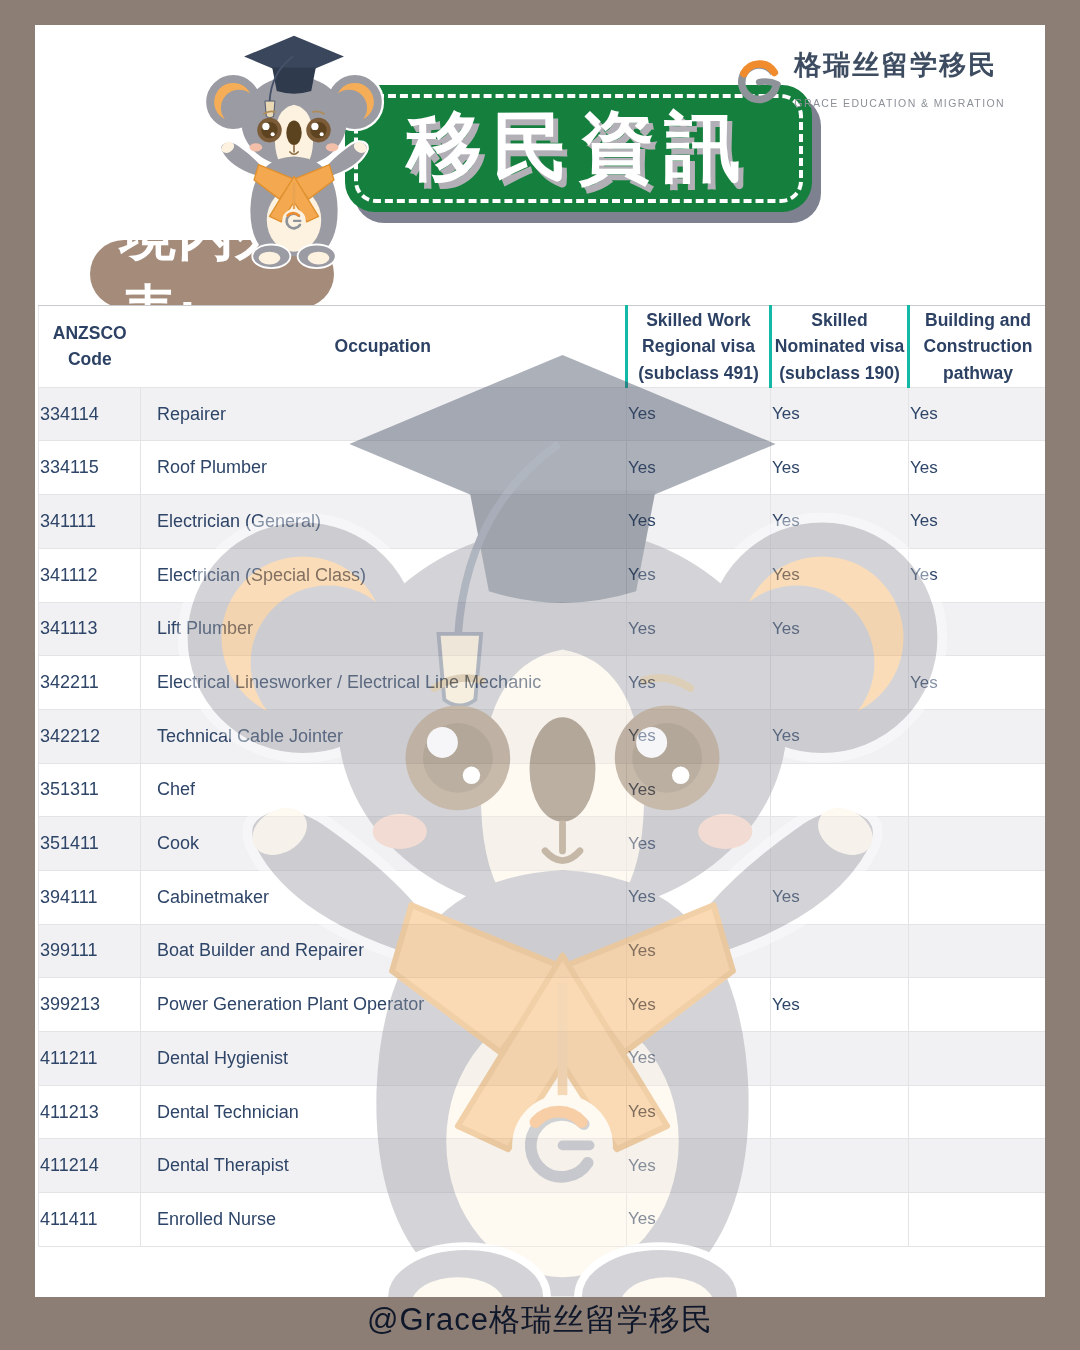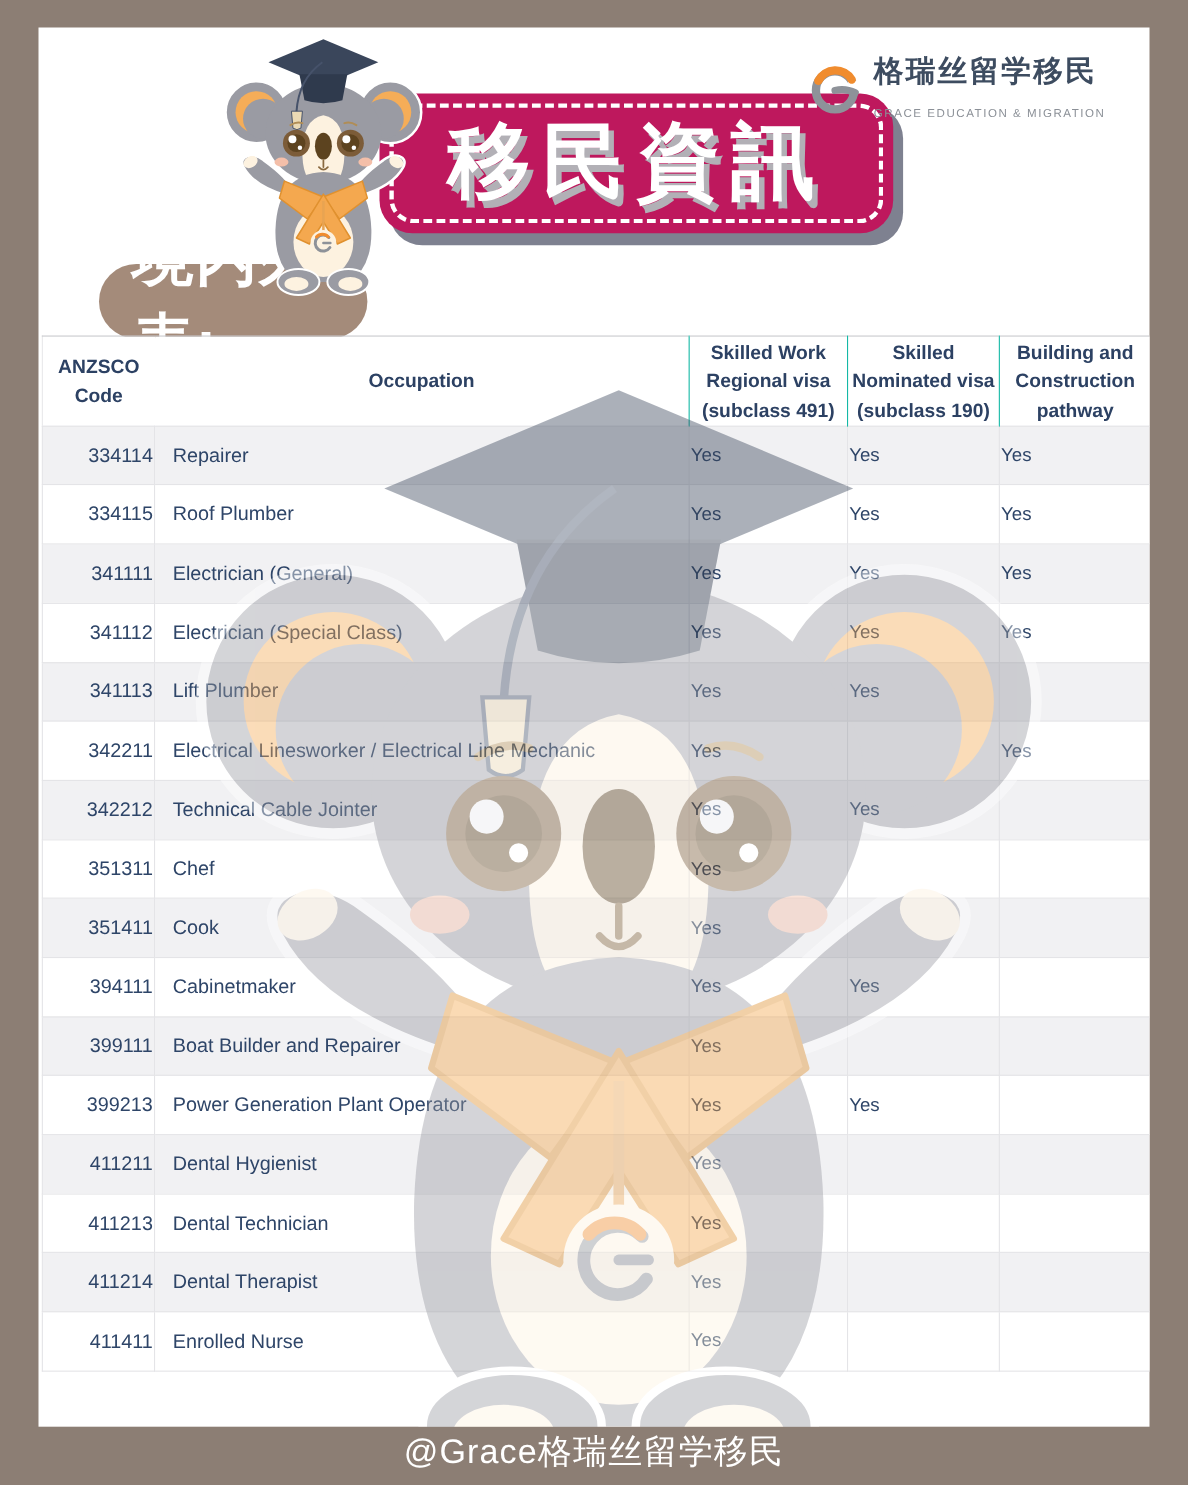--- a/index.html
+++ b/index.html
@@ -8,21 +8,21 @@
     background:#8c7e74;overflow:hidden;
     font-family:"Liberation Sans", sans-serif;
   }
   .page{
     position:absolute;left:35px;top:25px;width:1010px;height:1272px;
     background:#ffffff;overflow:hidden;
   }
   
   .banner{
     position:absolute;left:310px;top:60px;width:467px;height:127px;
-    background:#be185d;border-radius:30px;z-index:2;
+    background:#15803d;border-radius:30px;z-index:2;
     box-shadow:9px 11px 0 #7e8190;
   }
   .banner::before{
     content:"";position:absolute;left:9px;top:9px;right:9px;bottom:9px;
     border:4px dashed #ffffff;border-radius:22px;
   }
   .banner-title{
     position:absolute;left:0;right:0;top:0;bottom:0;
     display:flex;align-items:center;justify-content:center;
     color:#ffffff;font-size:76px;font-weight:bold;letter-spacing:10px;
@@ -44,39 +44,39 @@
     color:#ffffff;font-size:56px;font-weight:bold;letter-spacing:2px;
   }
   
   .tbl-wrap{position:absolute;left:3px;top:280px;width:1008px;z-index:2;}
   table{border-collapse:collapse;table-layout:fixed;width:1008px;
     border-top:1px solid #c9cacd;border-left:1px solid #e8e8ea;border-right:1px solid #e8e8ea;}
   th{
     height:76px;color:#2c4163;font-weight:bold;font-size:17.5px;line-height:1.5;
     text-align:center;vertical-align:middle;background:#ffffff;
   }
-  th + th + th{border-left:1px solid #14b8a6;}
+  th + th + th{border-left:3px solid #14b8a6;}
   tbody td{
     height:50.7px;color:#2e4568;font-size:18px;vertical-align:middle;
     border:1px solid #e4e4e7;
   }
   tbody tr:nth-child(odd) td{background:#f1f1f3;}
   tbody tr:nth-child(even) td{background:#ffffff;}
-  td.code{text-align:right;}
+  td.code{text-align:left;}
   td.occ{text-align:left;padding-left:16px;}
   td.yes{font-size:17px;}
   
   .koala-watermark{
     position:absolute;left:140px;top:318px;width:775px;height:1008px;
     opacity:0.42;z-index:5;pointer-events:none;
   }
   
   .footer{
     position:absolute;left:0;right:0;bottom:9px;text-align:center;z-index:2;
-    color:#ffffff;font-size:31px;letter-spacing:1px;
+    color:#0f172a;font-size:31px;letter-spacing:1px;
   }
 </style>
 </head>
 <body>
 
 <svg width="0" height="0" style="position:absolute">
   <defs>
     <symbol id="koala" viewBox="0 0 400 520">
 
       <circle cx="66" cy="152" r="62" fill="#9a9ba3" stroke="#ffffff" stroke-width="5"></circle>

